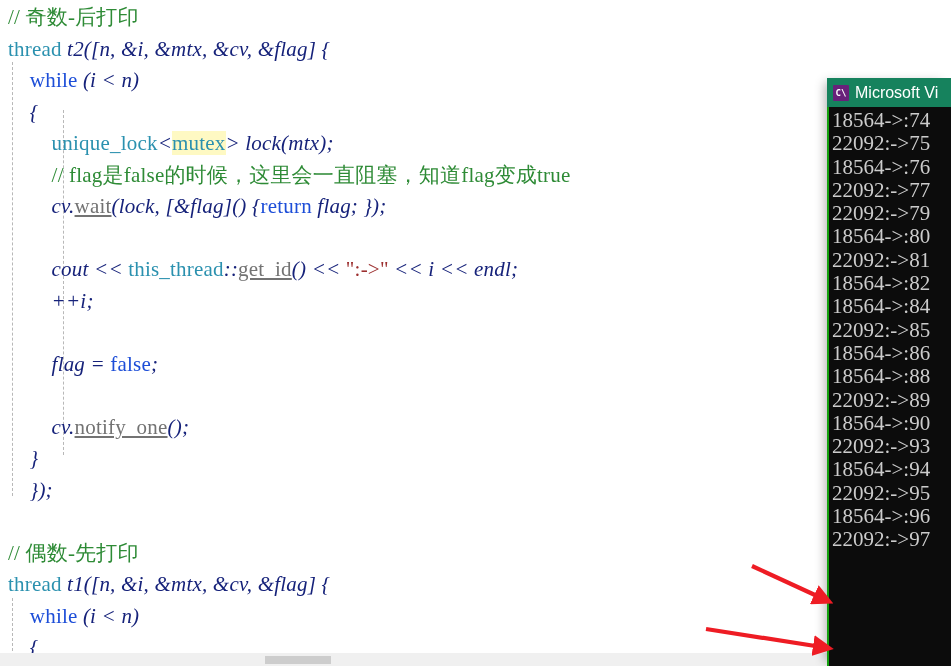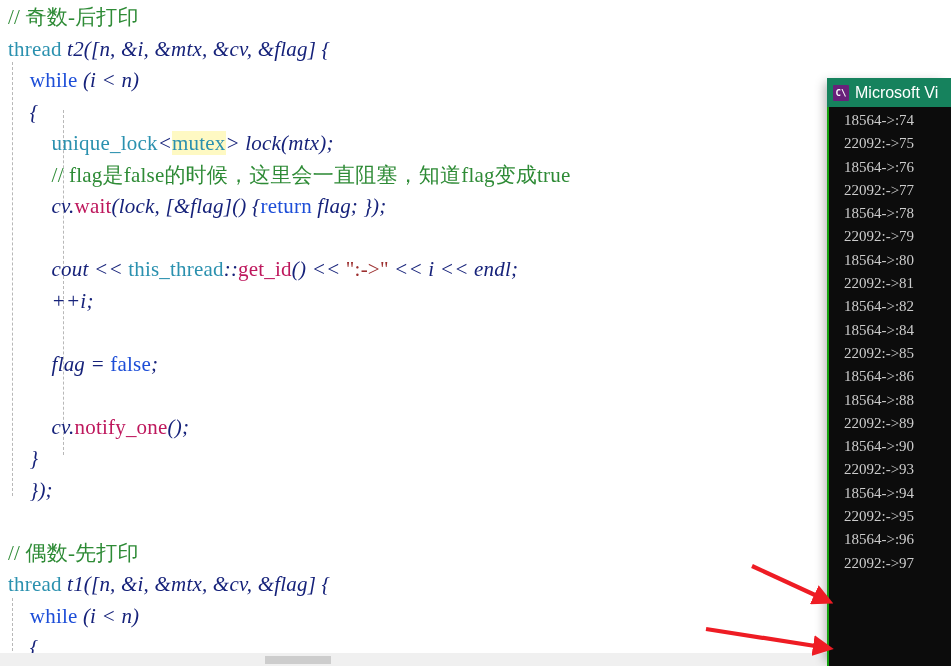--- a/index.html
+++ b/index.html
@@ -43,21 +43,21 @@
     white-space: pre;
     color: #16227a;
     letter-spacing: 0.2px;
   }
   .ln { display: block; height: 31.5px; padding-left: 8px; }
 
   
   .cmt   { color: #2e8b36; }
   .kw    { color: #1d4ed8; }
   .type  { color: #2b91af; }
-  .fn    { color: #be185d; }
+  .fn    { color: #737373; text-decoration: underline; }
   .plain { color: #16227a; font-style: italic; }
   .str   { color: #9c2f2f; }
   .hl    { background: #fef9c3; }
 
   
   #hscroll {
     position: absolute;
     left: 0;
     top: 653px;
     width: 951px;
@@ -115,24 +115,24 @@
     position: relative;
     height: 559px;
     border-left: 2px solid #13a10e;
     background: #0c0c0c;
     padding-top: 2px;
     overflow: hidden;
   }
   .console-line {
     color: #cccccc;
     font-family: "Liberation Serif", "DejaVu Serif", serif;
-    font-size: 15px;
+    font-size: 21px;
     line-height: 23.3px;
     white-space: pre;
-    padding-left: 15px;
+    padding-left: 3px;
   }
 
   
   #annotations {
     position: absolute;
     left: 0; top: 0;
     width: 951px; height: 666px;
     pointer-events: none;
   }
 </style>
@@ -155,21 +155,20 @@
 <div id="console">
   <div id="console-titlebar">
     <div id="console-icon">C\</div>
     <div id="console-title">Microsoft Vi</div>
   </div>
   <div id="console-body">
       <div class="console-line">18564-&gt;:74</div>
       <div class="console-line">22092:-&gt;75</div>
       <div class="console-line">18564-&gt;:76</div>
       <div class="console-line">22092:-&gt;77</div>
-      <div class="console-line">18564-&gt;:78</div>
       <div class="console-line">22092:-&gt;79</div>
       <div class="console-line">18564-&gt;:80</div>
       <div class="console-line">22092:-&gt;81</div>
       <div class="console-line">18564-&gt;:82</div>
       <div class="console-line">18564-&gt;:84</div>
       <div class="console-line">22092:-&gt;85</div>
       <div class="console-line">18564-&gt;:86</div>
       <div class="console-line">18564-&gt;:88</div>
       <div class="console-line">22092:-&gt;89</div>
       <div class="console-line">18564-&gt;:90</div>

